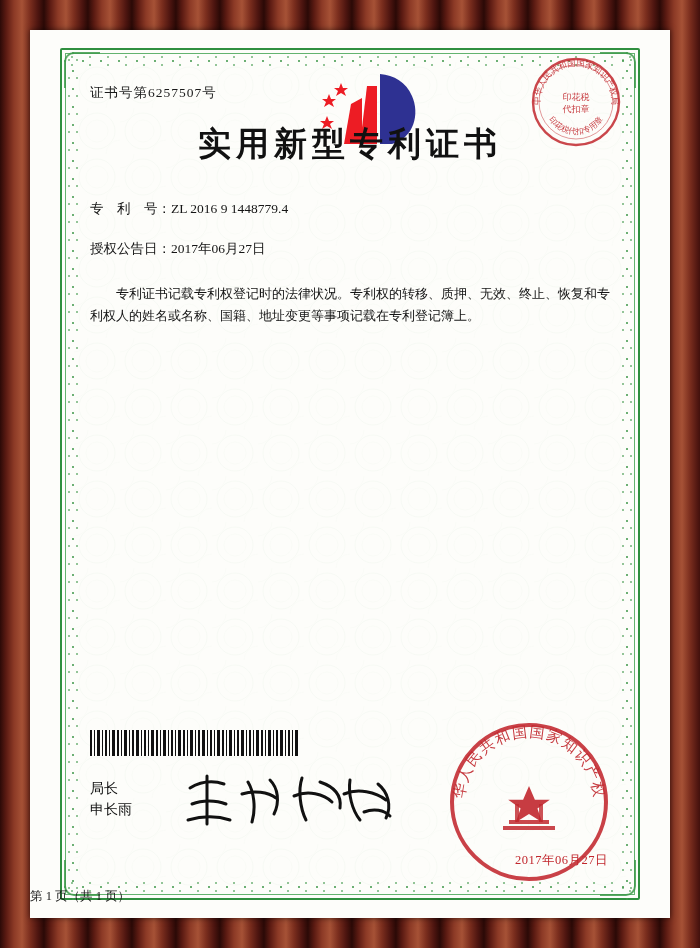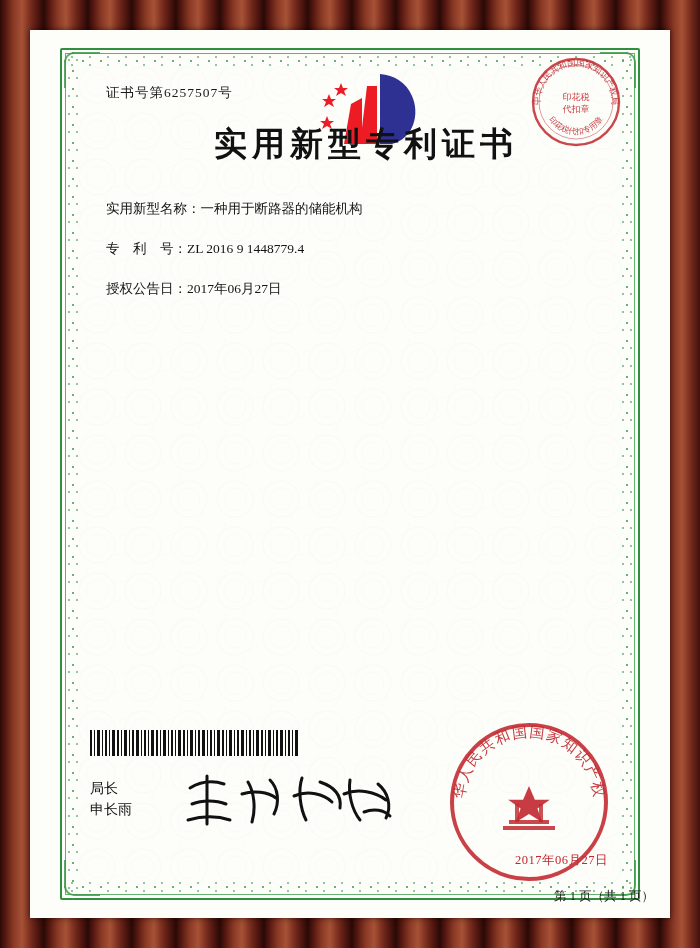--- a/index.html
+++ b/index.html
@@ -114,21 +114,21 @@
     position: absolute;
     left: 44px; top: 32px;
     width: 552px; height: 824px;
     opacity: 0.20;
     pointer-events: none;
   }
 
   
   .content {
     position: absolute;
-    left: 76px; top: 40px;
+    left: 60px; top: 40px;
     width: 520px;
   }
 
   .cert-no {
     font-size: 13.5px;
     color: #1a1a1a;
     letter-spacing: 1px;
     margin-top: 14px;
   }
 
@@ -215,21 +215,21 @@
     font-size: 12.5px;
     color: #c1272d;
     letter-spacing: 0.5px;
     font-family: "Liberation Serif", serif;
   }
 
   .page-footer {
     position: absolute;
     left: 0; right: 16px;
     top: 858px;
-    text-align: right;
+    text-align: left;
     font-size: 12.5px;
     color: #1a1a1a;
   }
 </style>
 </head>
 <body>
 
 <div class="frame"></div>
 <div class="frame-inner-bevel"></div>
 
@@ -286,31 +286,29 @@
     <text x="46" y="44" font-size="9" fill="#c1272d" opacity="0.9" text-anchor="middle" font-family="DejaVu Serif, serif">印花税</text>
     <text x="46" y="56" font-size="9" fill="#c1272d" opacity="0.9" text-anchor="middle" font-family="DejaVu Serif, serif">代扣章</text>
   </svg>
 
   <div class="content">
     <div class="cert-no">证书号第6257507号</div>
     <div class="title">实用新型专利证书</div>
 
     <div class="fields">
       <div class="field-row">
-        <span class="field-label">实用新型名称：</span><span class="field-value">一种用于断路器的储能机构</span>
-      </div>
-      <div class="field-row">
         <span class="field-label">专　利　号：</span><span class="field-value">ZL 2016 9 1448779.4</span>
       </div>
       <div class="field-row">
         <span class="field-label">授权公告日：</span><span class="field-value">2017年06月27日</span>
       </div>
     </div>
 
     <div class="body-text">
+      <p>专利证书记载专利权登记时的法律状况。专利权的转移、质押、无效、终止、恢复和专利权人的姓名或名称、国籍、地址变更等事项记载在专利登记簿上。</p>
     </div>
   </div>
 
   <svg class="barcode" viewBox="0 0 210 26" preserveAspectRatio="none">
     <g fill="#111">
       <rect x="0" y="0" width="2" height="26"></rect>
         <rect x="4" y="0" width="1" height="26"></rect>
       <rect x="7" y="0" width="3" height="26"></rect>
         <rect x="12" y="0" width="1" height="26"></rect>
       <rect x="15" y="0" width="2" height="26"></rect>

